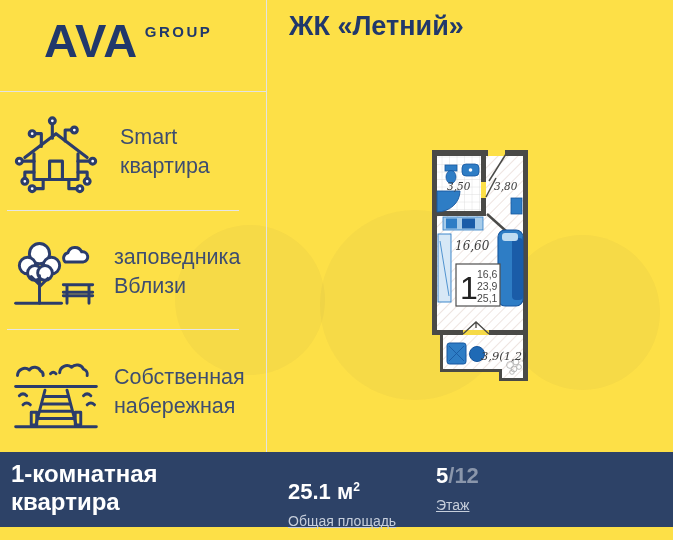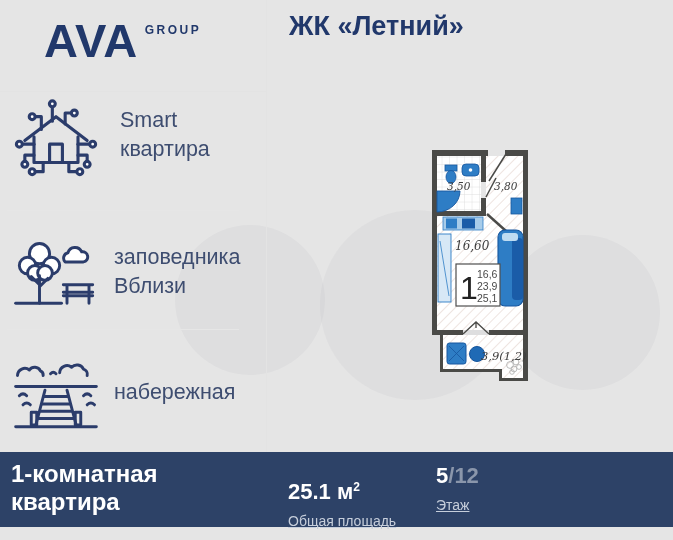--- a/index.html
+++ b/index.html
@@ -1,23 +1,23 @@
 <!DOCTYPE html>
 <html><head>
 <meta charset="utf-8">
 <style>
   html,body{margin:0;padding:0;background:#ffffff;}
-  .stage{position:relative;width:673px;height:540px;background:#e5e5e5;overflow:hidden;
+  .stage{position:relative;width:673px;height:540px;background:#fde047;overflow:hidden;
          font-family:"Liberation Sans",sans-serif;}
   
   .wm{position:absolute;border-radius:50%;background:rgba(70,70,90,0.035);}
   
   .logo{position:absolute;left:44px;top:16px;display:flex;align-items:flex-start;}
   .logo-main{font-size:47px;font-weight:800;line-height:1.05;color:#21386b;letter-spacing:0.5px;}
-  .logo-sub{font-size:12px;font-weight:700;letter-spacing:2.5px;color:#21386b;margin:7px 0 0 7px;}
+  .logo-sub{font-size:15px;font-weight:700;letter-spacing:2.5px;color:#21386b;margin:7px 0 0 7px;}
   .page-title{position:absolute;left:289px;top:11px;font-size:27px;font-weight:800;color:#21386b;}
   .hline{position:absolute;left:0;top:91px;width:266px;height:1px;background:#e3e3e3;}
   .vline{position:absolute;left:266px;top:0;width:1px;height:452px;background:#e3e3e3;}
   .feat-div{position:absolute;left:7px;width:232px;height:1px;background:#e6e6e6;}
   
   .feature{position:absolute;left:12px;display:flex;align-items:center;gap:14px;}
   .feature svg{flex:0 0 auto;}
   .feat-text{font-size:21.5px;color:#3e4d70;line-height:1.33;}
   
   .footer{position:absolute;left:0;top:452px;width:673px;height:75px;background:#2d4267;padding-left:19px;}
@@ -42,21 +42,21 @@
   <div class="wm" style="left:505px;top:235px;width:155px;height:155px;"></div>
 
   <div class="logo">
     <span class="logo-main">AVA</span>
     <span class="logo-sub">GROUP</span>
   </div>
   <div class="page-title">ЖК «Летний»</div>
   <div class="hline"></div>
   <div class="vline"></div>
 
-  <div class="feature" style="top:91px;gap:20px;">
+  <div class="feature" style="top:108px;gap:20px;">
     <svg width="88" height="88" viewBox="0 0 96 96" fill="none" stroke="#2b3c6b" stroke-width="3.4" stroke-linecap="round" stroke-linejoin="round">
       <polyline points="14,54 48,28 82,54"></polyline>
       <polyline points="24,50 24,78 72,78 72,50"></polyline>
       <polyline points="41,78 41,58 55,58 55,78"></polyline>
       <path d="M32,42 V28 H26"></path>
         <circle cx="22" cy="28" r="3.2" fill="#fff"></circle>
       <path d="M44,33 V18"></path>
         <circle cx="44" cy="14" r="3.2" fill="#fff"></circle>
       <path d="M58,36 V24 H64"></path>
         <circle cx="68" cy="24" r="3.2" fill="#fff"></circle>
@@ -108,20 +108,21 @@
       <path d="M42,28 q3,-3 6,0"></path>
       <path d="M4,42 H92"></path>
       <path d="M36,46 L26,84 M60,46 L70,84"></path>
       <path d="M35,53 H61 M33,61 H63 M31,69 H65 M29,77 H67"></path>
       <rect x="21" y="70" width="6" height="14"></rect>
       <rect x="69" y="70" width="6" height="14"></rect>
       <path d="M8,52 q4,-4 8,0 M12,62 q4,-4 8,0 M78,52 q4,-4 8,0 M82,62 q4,-4 8,0"></path>
       <path d="M4,86 H92"></path>
     </svg>
     <div class="feat-text">
+      <div>Собственная</div>
       <div>набережная</div>
     </div>
   </div>
 
   <svg class="plan" viewBox="425 145 110 240">
     <defs>
       <pattern id="hatch" width="7" height="7" patternUnits="userSpaceOnUse" patternTransform="rotate(45)">
         <rect width="7" height="7" fill="#ffffff"></rect>
         <line x1="0" y1="0" x2="0" y2="7" stroke="#ecdfdb" stroke-width="1.7"></line>
       </pattern>

